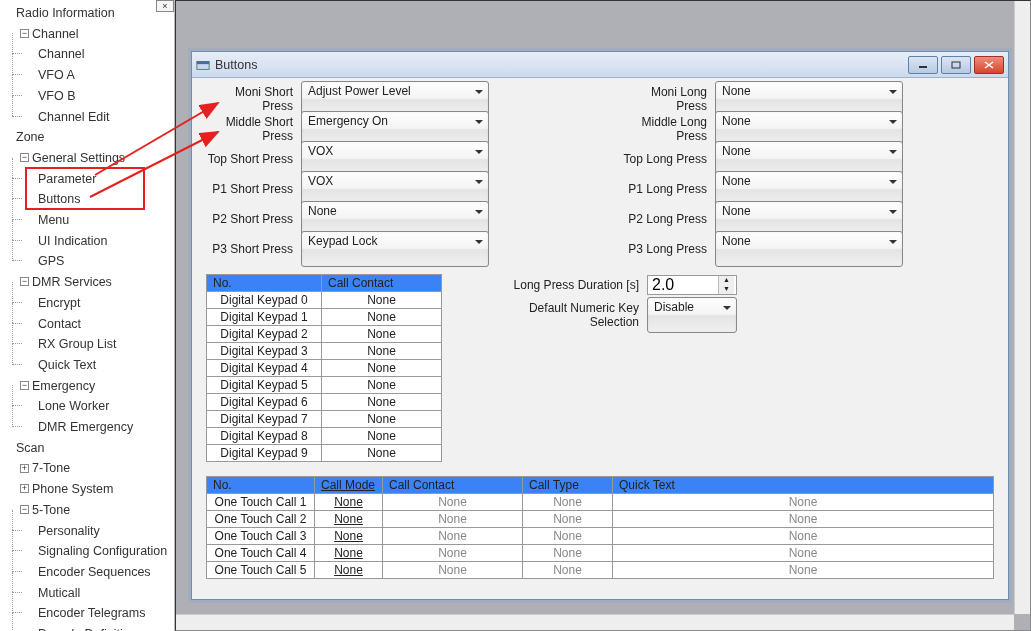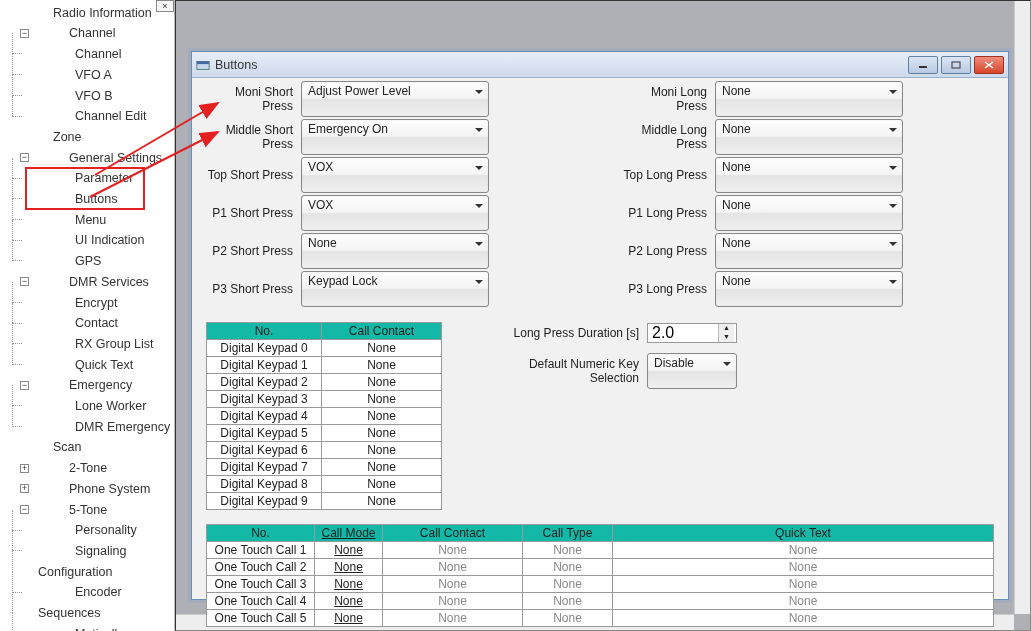--- a/index.html
+++ b/index.html
@@ -15,21 +15,21 @@
     position: absolute; top: 0; right: 0; width: 18px; height: 12px;
     border: 1px solid #888; background: #f5f5f5; font-size: 9px;
     text-align: center; line-height: 10px; color: #333; cursor: pointer;
   }
   .tree-node { position: relative; padding-left: 20px; line-height: 20px; }
   .tree-toggle {
     display: inline-block; width: 9px; height: 9px; border: 1px solid #888;
     text-align: center; line-height: 7px; font-size: 9px; margin-right: 3px;
     vertical-align: middle; background: #fff; cursor: pointer; padding: 0;
   }
-  .tree-label { vertical-align: middle; cursor: default; margin-left: 37px; }
+  .tree-label { vertical-align: middle; cursor: default; }
   .tree-label.clickable { cursor: pointer; }
   .tree-children { padding-left: 18px; }
   .tree-children .tree-node::before {
     content: ""; position: absolute; left: -6px; top: 10px; width: 10px; height: 1px;
     border-top: 1px dotted #999;
   }
   .tree-children .tree-node::after {
     content: ""; position: absolute; left: -6px; top: -10px; bottom: 10px; width: 1px;
     border-left: 1px dotted #999;
   }
@@ -62,21 +62,21 @@
     border-radius: 2px; font-size: 11px; cursor: pointer; display: flex;
     align-items: center; justify-content: center;
   }
   .winbtn.min { background: linear-gradient(#dbe6f4,#b8c9e1); }
   .winbtn.max { background: linear-gradient(#dbe6f4,#b8c9e1); }
   .winbtn.close { background: linear-gradient(#f08c7e,#d9442a); color: #fff; border-color: #a03020; }
 
   .child-body { padding: 10px 14px 6px; font-size: 12px; color: #222; }
 
   
-  .form-row { display: flex; align-items: center; margin-bottom: 17px; height: 21px; }
+  .form-row { display: flex; align-items: center; margin-bottom: 9px; height: 21px; }
   .form-label { width: 95px; text-align: right; padding-right: 8px; color: #222; }
   .form-label.wide { width: 165px; }
   .dropdown {
     position: relative; width: 188px; height: 36px; border: 1px solid #888;
     border-radius: 3px;
     background: linear-gradient(#fefefe 0%, #f4f4f4 48%, #e4e4e4 52%, #f0f0f0 100%);
     padding: 0 18px 0 6px; line-height: 19px; font-size: 12px; cursor: pointer;
     box-shadow: inset 0 0 2px rgba(0,0,0,.08);
   }
   .dropdown.sm { width: 90px; }
@@ -93,21 +93,21 @@
   .spinner .arrows div { flex: 1; font-size: 7px; text-align: center; line-height: 8px; background: #eee; cursor: pointer; }
 
   
   table.grid {
     border-collapse: collapse; font-size: 12px; background: #fff;
     border: 1px solid #888;
   }
   table.grid th, table.grid td {
     border: 1px solid #999; padding: 1px 6px; height: 17px; text-align: center;
   }
-  table.grid th { text-align: center; background: #14b8a6; font-weight: normal; }
+  table.grid th { text-align: left; background: #3b82f6; font-weight: normal; }
   table.grid td.grey { color: #888; }
   .table1 { margin-top: 6px; }
   .table2 { width: 100%; margin-top: 14px; }
   .table2 th:nth-child(1),.table2 td:nth-child(1){ width:108px; }
   .table2 th:nth-child(2),.table2 td:nth-child(2){ width:68px;text-decoration:underline; }
   .table2 th:nth-child(3),.table2 td:nth-child(3){ width:140px; }
   .table2 th:nth-child(4),.table2 td:nth-child(4){ width:90px; }
 
   
   .highlight-box {
@@ -151,21 +151,21 @@
     <div class="tree-node"><span class="tree-label clickable">Quick Text</span></div>
   </div>
 
   <div class="tree-node"><span class="tree-toggle">−</span><span class="tree-label clickable">Emergency</span></div>
   <div class="tree-children">
     <div class="tree-node"><span class="tree-label clickable">Lone Worker</span></div>
     <div class="tree-node"><span class="tree-label clickable">DMR Emergency</span></div>
   </div>
 
   <div class="tree-node tree-leaf"><span class="tree-label clickable">Scan</span></div>
-  <div class="tree-node"><span class="tree-toggle">+</span><span class="tree-label clickable">2-Tone</span></div>
+  <div class="tree-node"><span class="tree-toggle">+</span><span class="tree-label clickable">7-Tone</span></div>
   <div class="tree-node"><span class="tree-toggle">+</span><span class="tree-label clickable">Phone System</span></div>
 
   <div class="tree-node"><span class="tree-toggle">−</span><span class="tree-label clickable">5-Tone</span></div>
   <div class="tree-children">
     <div class="tree-node"><span class="tree-label clickable">Personality</span></div>
     <div class="tree-node"><span class="tree-label clickable">Signaling Configuration</span></div>
     <div class="tree-node"><span class="tree-label clickable">Encoder Sequences</span></div>
     <div class="tree-node"><span class="tree-label clickable">Muticall</span></div>
     <div class="tree-node"><span class="tree-label clickable">Encoder Telegrams</span></div>
     <div class="tree-node"><span class="tree-label clickable">Decode Definition</span></div>

